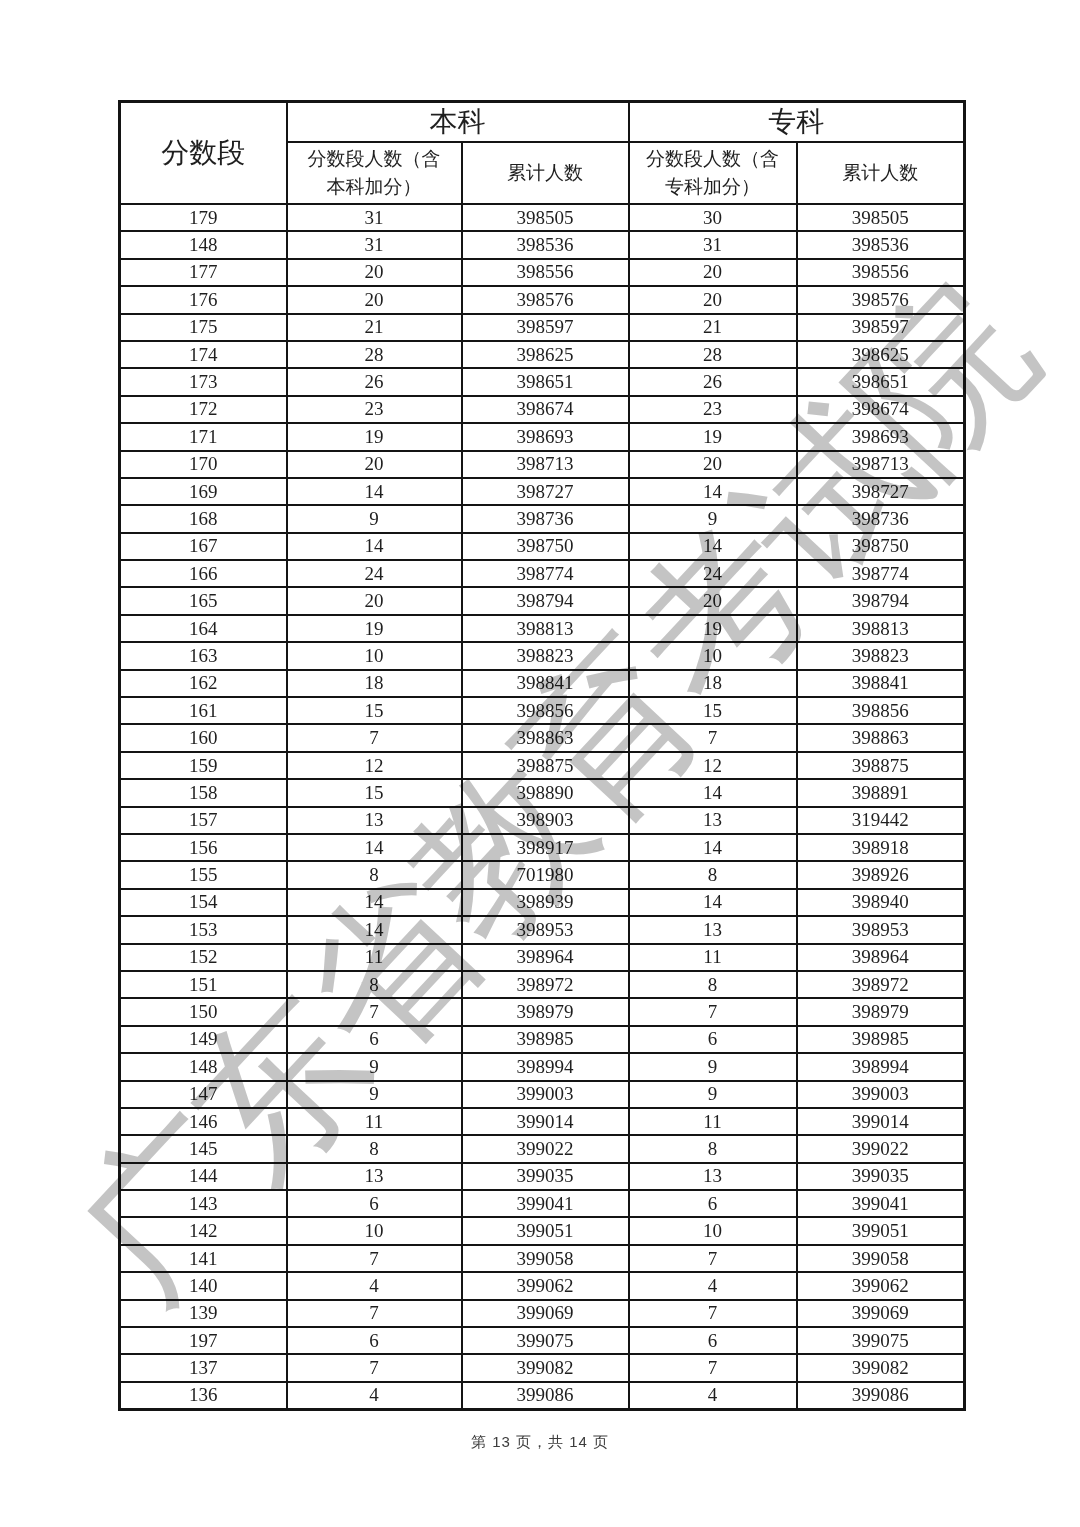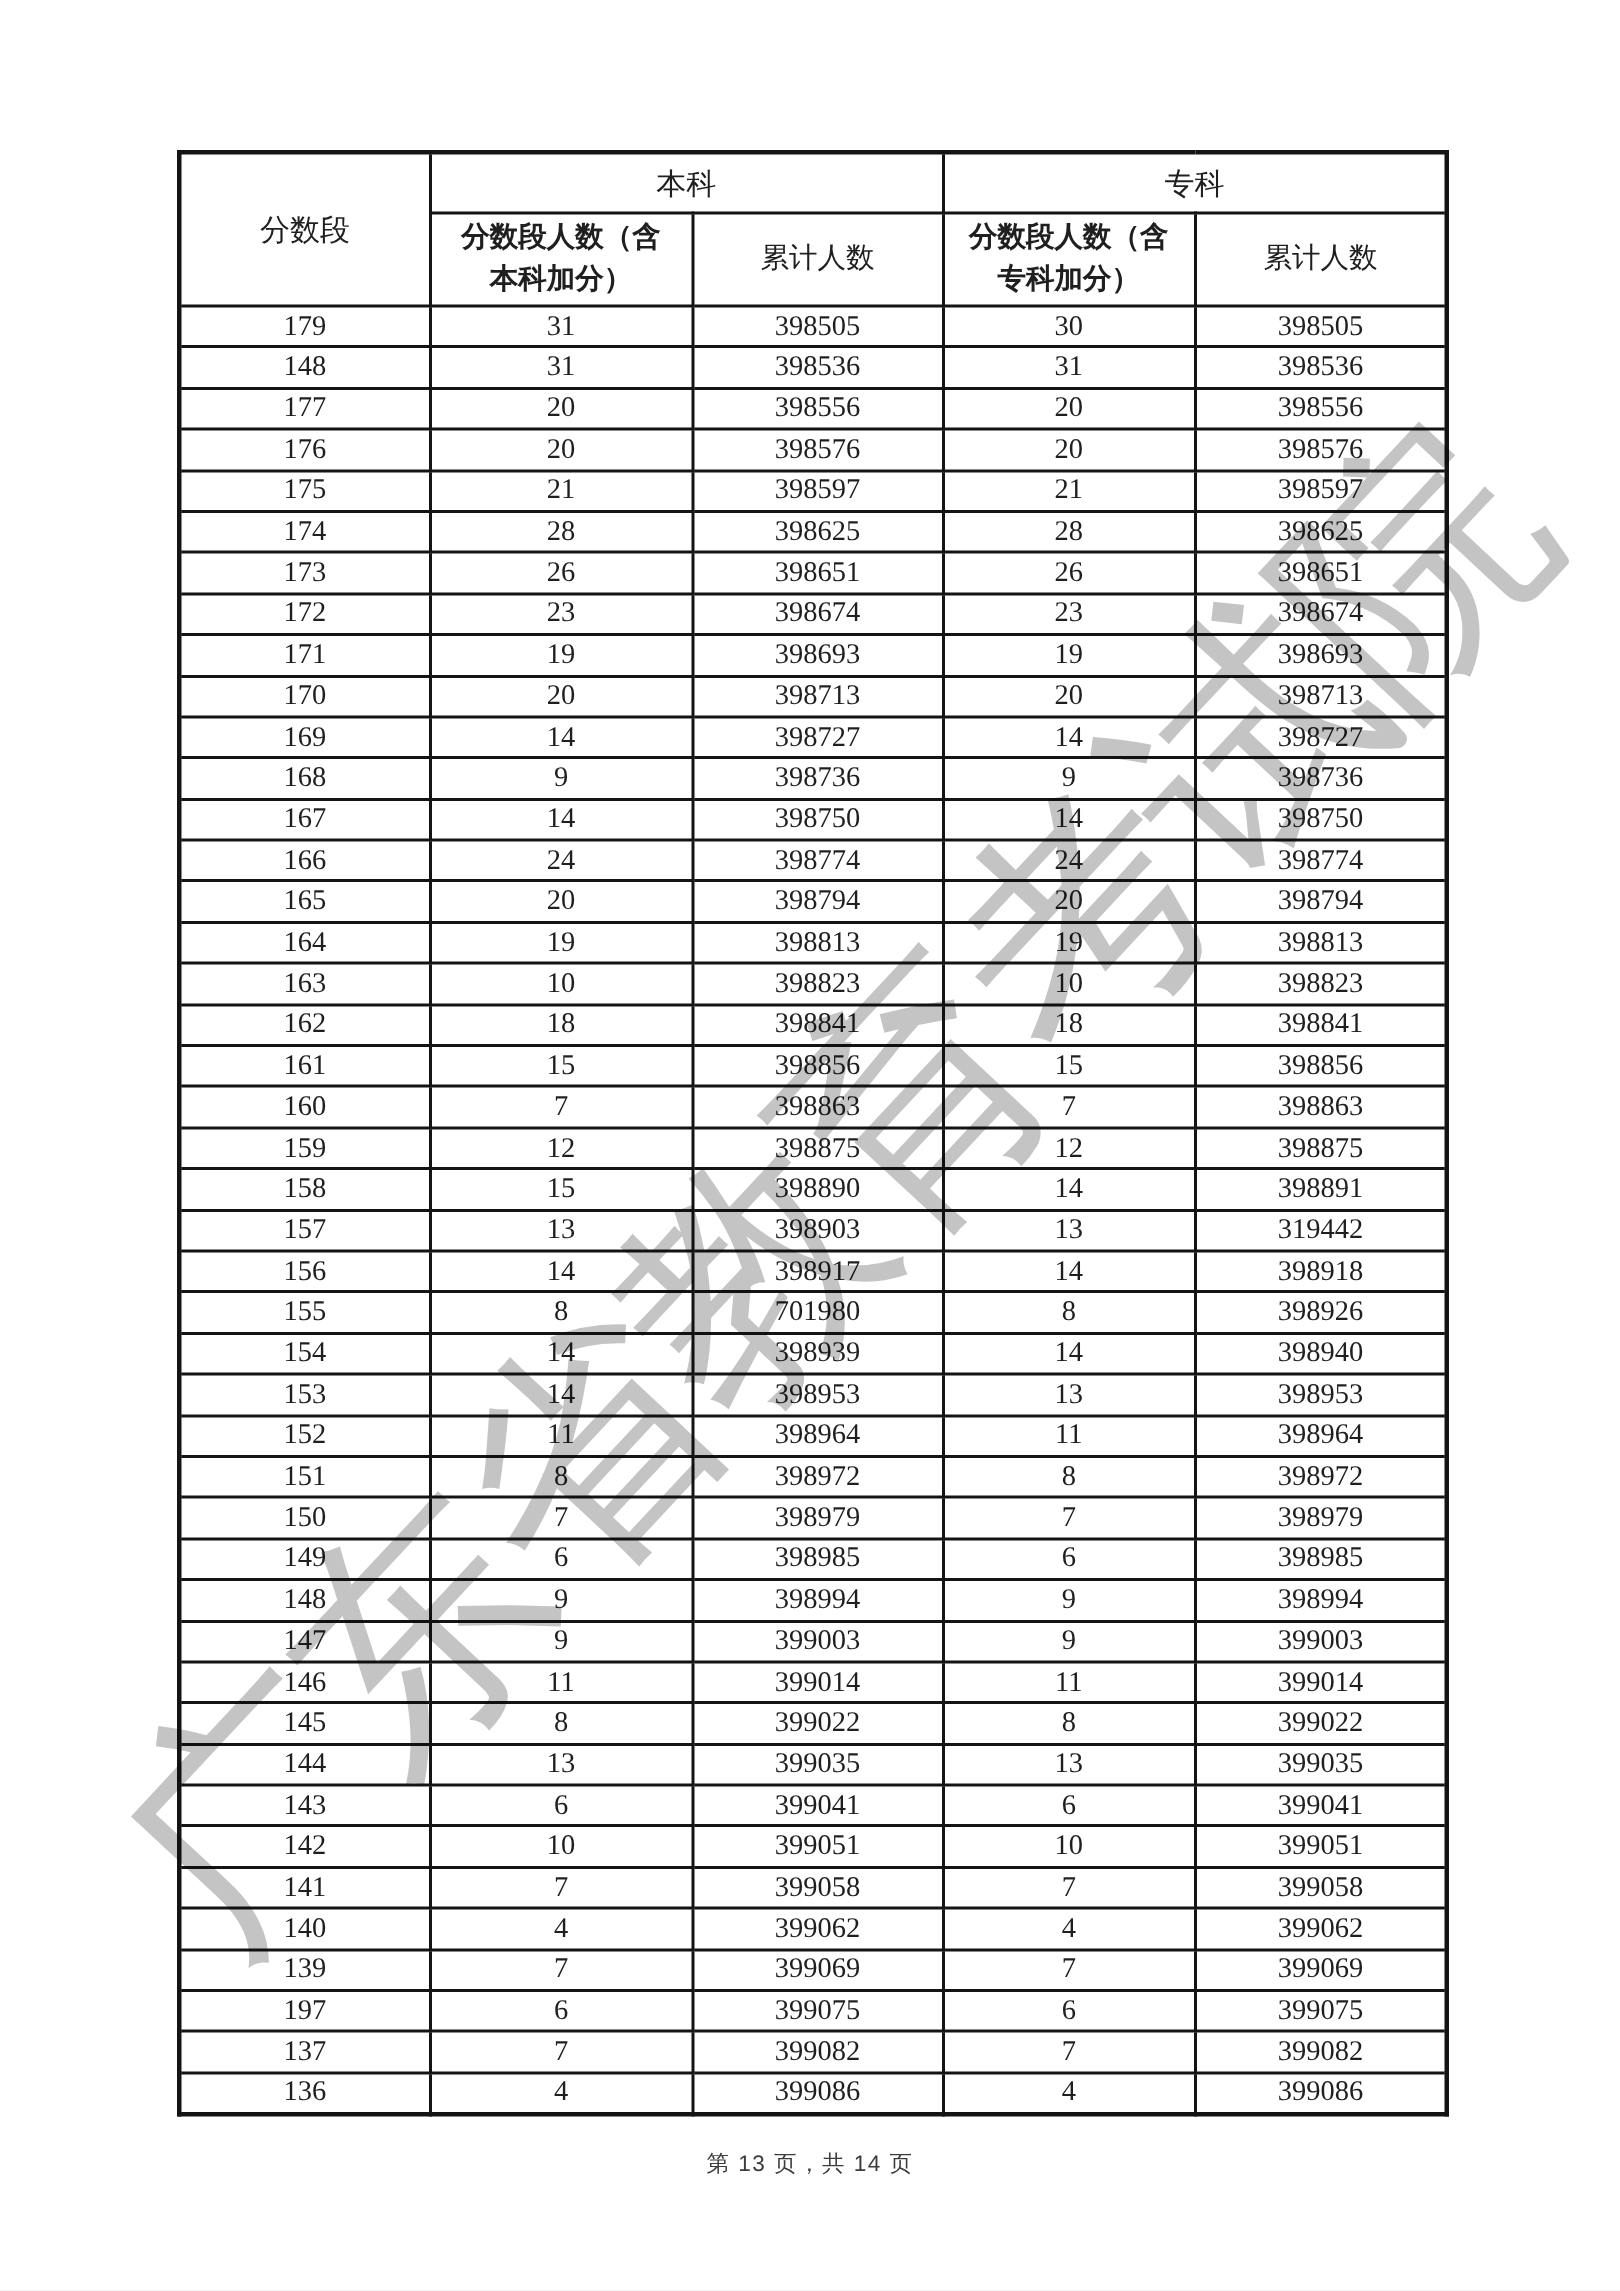--- a/index.html
+++ b/index.html
@@ -24,25 +24,25 @@
   }
   .score-table th, .score-table td {
     border: 2px solid #141414;
     padding: 0;
     text-align: center;
     vertical-align: middle;
     font-weight: normal;
     overflow: hidden;
   }
   .score-table { border: 3px solid #141414; }
-  .group-row th { height: 38px; font-size: 20px; }
+  .group-row th { height: 38px; font-size: 28px; }
   .sub-row th   { height: 60px; font-size: 19px; line-height: 1.45; }
   .score-table tbody tr { height: 27.4px; margin-top: 12px; }
   .score-table tbody td { font-size: 19px; }
-  .two-line span { display: block; font-weight: bold; }
+  .two-line span { display: block; }
 
   
   .watermark {
     position: absolute;
     left: 555px;
     top: 795px;
     transform: translate(-50%, -50%) rotate(-47deg);
     transform-origin: center center;
     white-space: nowrap;
     font-size: 168px;

